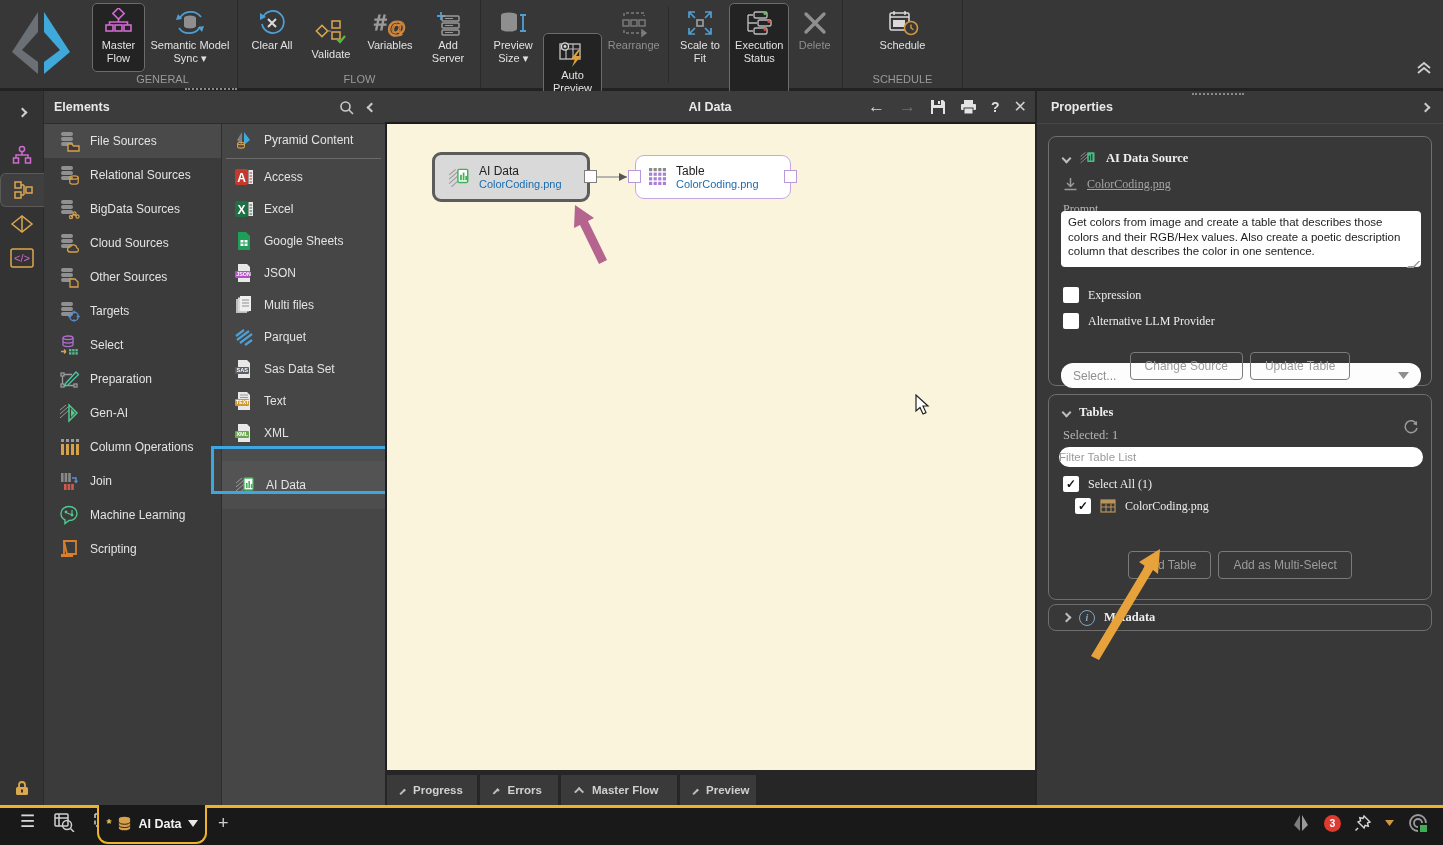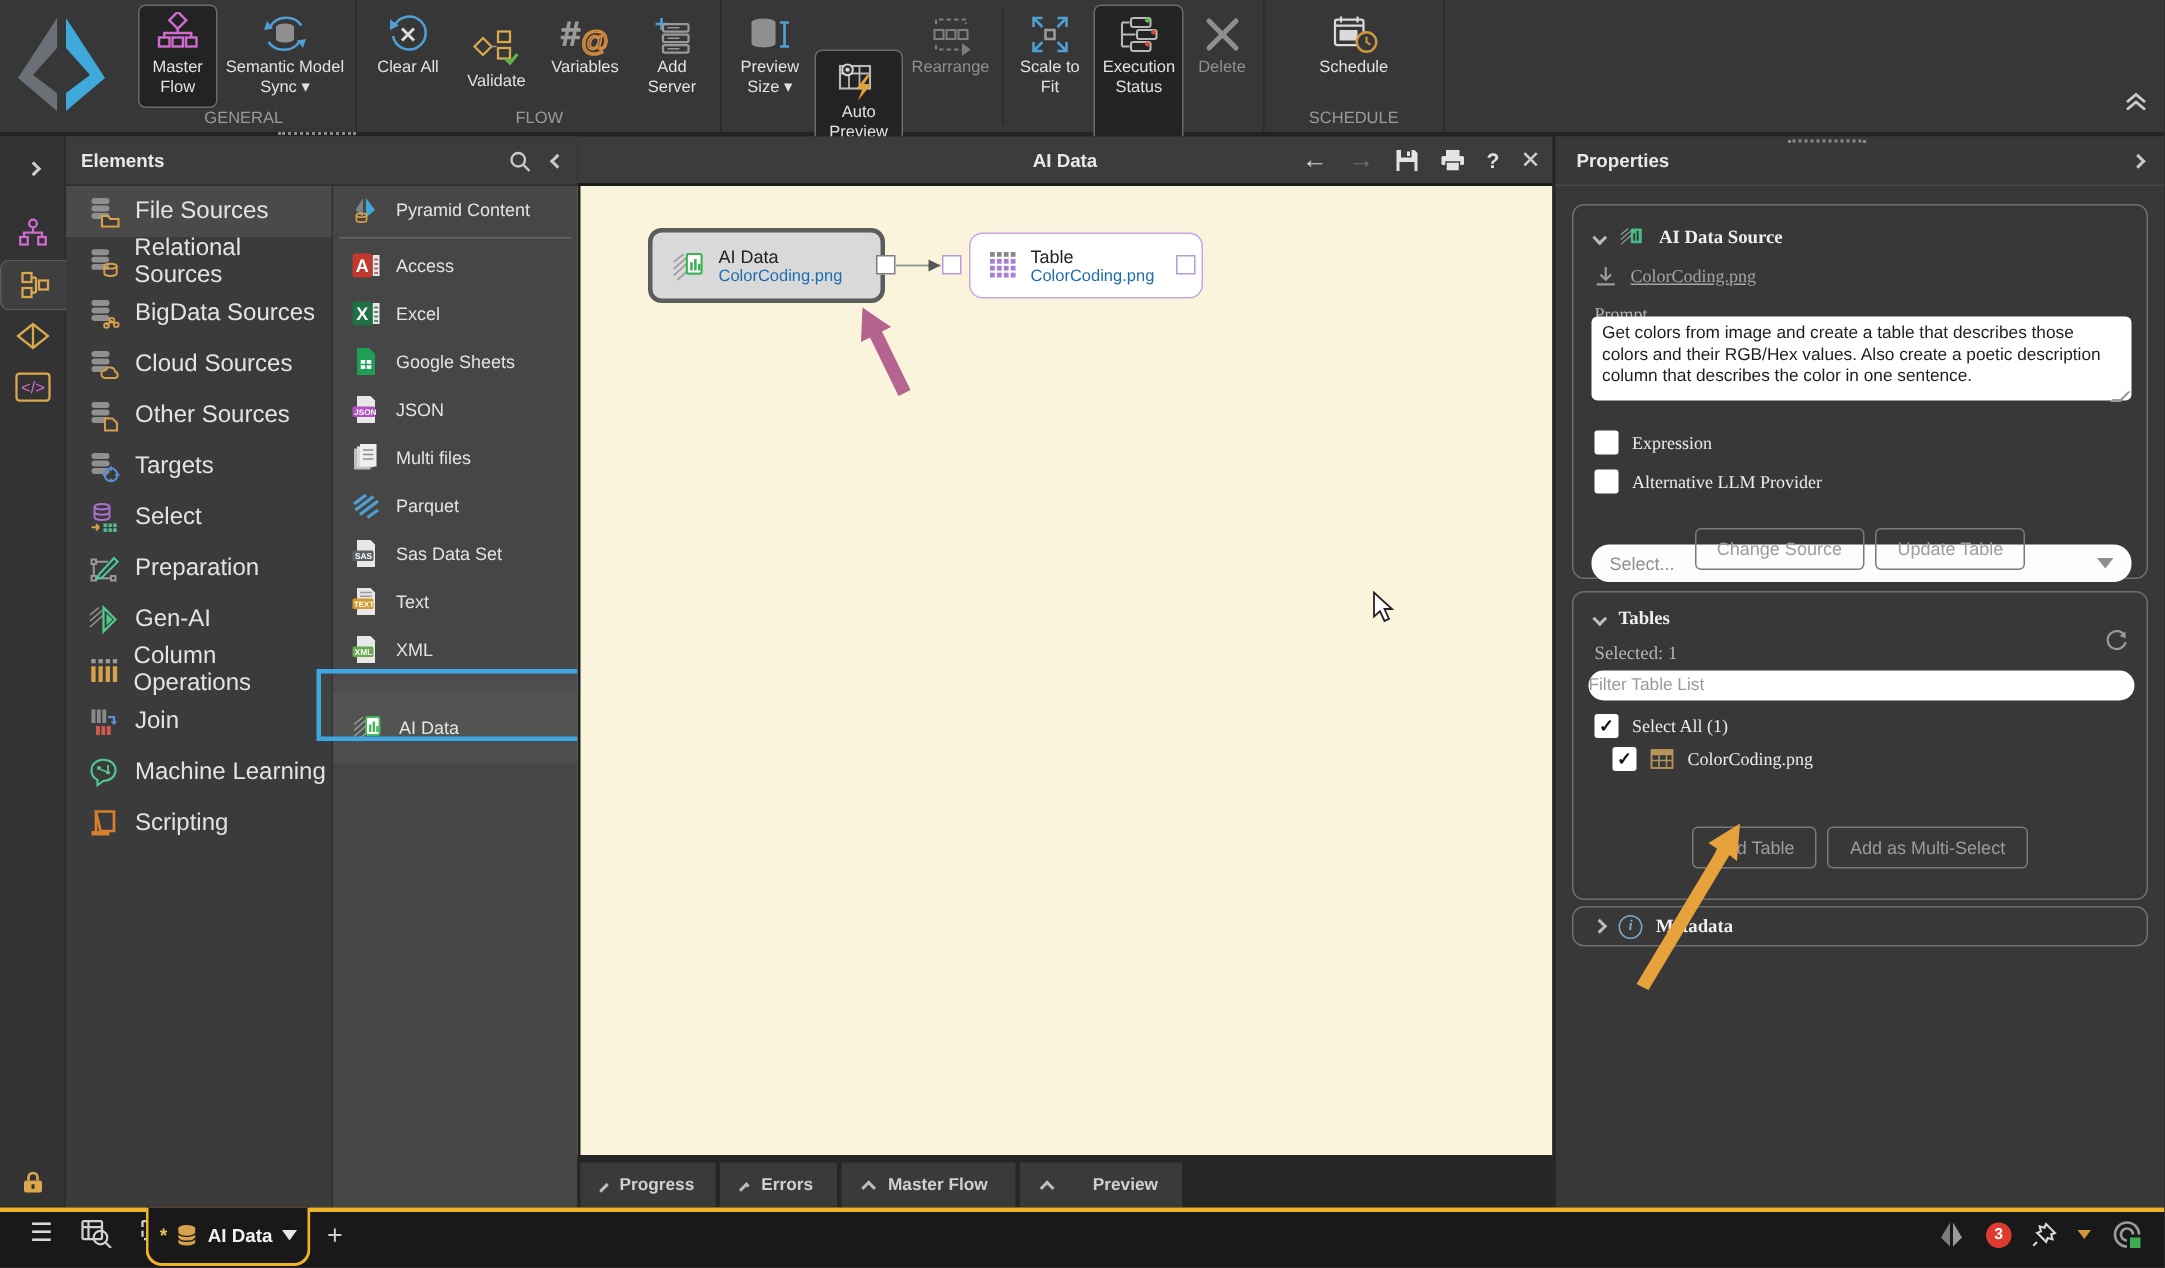--- a/index.html
+++ b/index.html
@@ -36,41 +36,41 @@
 
   
   #elements { position:absolute; left:44px; top:91px; width:341px; height:714px; background:#3b3b3b; }
   #elements-header { height:33px; background:#3c3c3c; border-bottom:1px solid #2c2c2c;
                      display:flex; align-items:center; padding:0 10px; }
   #elements-title { color:#e8e8e8; font-size:12.5px; font-weight:bold; flex:1; }
   #cat-col { position:absolute; left:0; top:33px; width:178px; bottom:0; background:#3b3b3b;
              border-right:1px solid #2e2e2e; }
   .cat-row { height:34px; display:flex; align-items:center; gap:10px; padding-left:14px; cursor:pointer; }
   .cat-row.selected { background:#4a4a4a; }
-  .cat-row span { color:#e3e3e3; font-size:16px; }
+  .cat-row span { color:#e3e3e3; font-size:12px; }
   #fly-col { position:absolute; left:178px; top:33px; width:163px; bottom:0; background:#464646; }
   .fly-row { height:32px; display:flex; align-items:center; gap:10px; padding-left:12px; cursor:pointer; }
   .fly-row span { color:#e3e3e3; font-size:12px; }
   #fly-sep { height:1px; background:#6a6a6a; margin:2px 4px; }
   #ai-highlight { position:absolute; left:167px; top:355px; width:177px; height:48px;
                   border:3px solid #3da7e2; background:rgba(255,255,255,0.04); pointer-events:none; }
 
   
   #canvas-wrap { position:absolute; left:385px; top:91px; width:650px; height:714px; background:#262626; }
   #canvas-title { height:33px; background:#3c3c3c; border-bottom:2px solid #1b1b1b;
                   display:flex; align-items:center; position:relative; }
   #canvas-title .ttl { position:absolute; left:0; right:0; text-align:center; color:#e8e8e8;
                        font-size:12.5px; font-weight:bold; }
   #canvas-actions { position:absolute; right:8px; display:flex; align-items:center; gap:14px; }
   #canvas-area { position:absolute; left:0; top:33px; width:650px; height:646px; background:#faf4dc;
                  border-left:2px solid #1f1f1f; overflow:hidden; }
   .node { position:absolute; display:flex; align-items:center; gap:8px; padding:0 12px; cursor:pointer; }
   #node-aidata { left:45px; top:28px; width:158px; height:50px; background:#d9d9d9;
                  border:3px solid #5c5c5c; border-radius:9px; }
-  #node-table { left:259px; top:31px; width:156px; height:44px; background:#fff;
+  #node-table { left:248px; top:31px; width:156px; height:44px; background:#fff;
                 border:1.5px solid #c7a7e3; border-radius:9px; }
   .node .ntext { display:flex; flex-direction:column; }
   .node .ntitle { color:#222; font-size:12px; }
   .node .nsub { color:#1b6db0; font-size:11px; }
   .port { position:absolute; width:13px; height:13px; background:#fff; }
   .port.gray { border:1.5px solid #7e7e7e; }
   .port.purple { border:1.5px solid #b89ad8; }
   #dock { position:absolute; left:0; bottom:0; width:650px; height:33px; background:#262626;
           display:flex; gap:3px; padding:3px 0 0 2px; }
   .dock-tab { background:#3a3a3a; display:flex; align-items:center; gap:8px; padding:0 16px; cursor:pointer; }
@@ -760,21 +760,21 @@
         <span>Progress</span>
       </div>
       <div class="dock-tab" style="width:78px;">
         <span class="chev up"></span>
         <span>Errors</span>
       </div>
       <div class="dock-tab" style="width:116px;">
         <span class="chev up"></span>
         <span>Master Flow</span>
       </div>
-      <div class="dock-tab" style="width:108px;justify-content:space-between;">
+      <div class="dock-tab" style="width:76px;justify-content:space-between;">
         <span class="chev up"></span>
         <span>Preview</span>
       </div>
     </div>
   </div>
 
   <div id="props">
     <div id="props-header">
       <div id="props-title">Properties</div>
       <span class="chev right" style="border-color:#c9c9c9;"></span>

